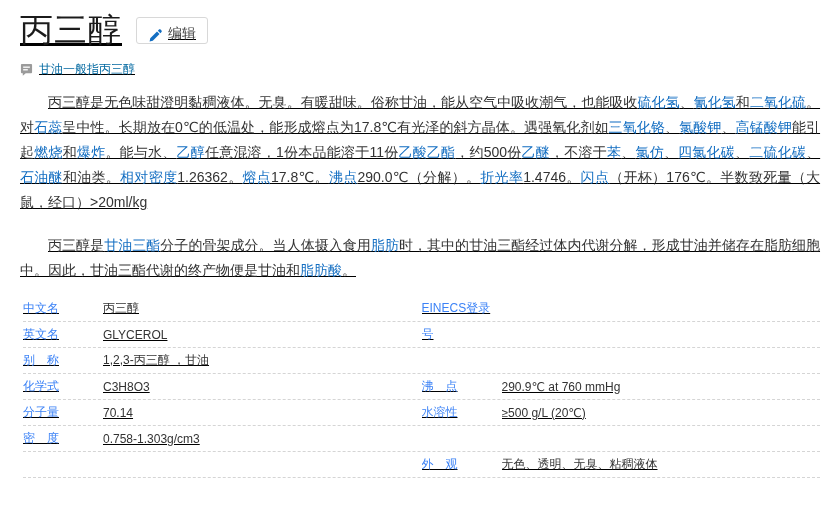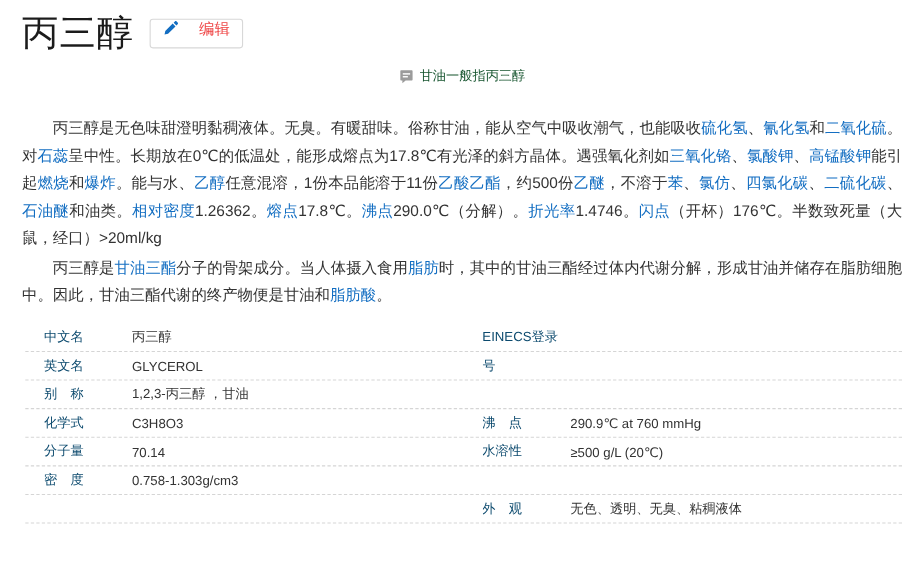--- a/index.html
+++ b/index.html
@@ -1,44 +1,44 @@
 <!DOCTYPE html>
 <html><head>
 <meta charset="utf-8">
 <style>
   * { margin:0; padding:0; box-sizing:border-box; }
   html,body { width:834px; height:523px; background:#fff; overflow:hidden;
     font-family:"Liberation Sans","DejaVu Sans",sans-serif; }
-  .page { width:834px; height:523px; padding:8px 14px 0 20px; }
+  .page { width:834px; height:523px; padding:8px 14px 0 20px;text-decoration:underline; }
 
   
   .header { display:flex; align-items:center; gap:14px; height:44px; }
   .title { font-size:33px; color:#1b1b1b; font-weight:400; letter-spacing:1px; }
-  .edit-btn { display:inline-flex; align-items:flex-start; gap:18px; height:27px;
+  .edit-btn { display:inline-flex; align-items:flex-end; gap:5px; height:27px;
     padding:0 11px; border:1px solid #d8d8d8; border-radius:3px; background:#fff;
-    font-size:14px; color:#ef4444; cursor:pointer; }
+    font-size:14px; color:#404040; cursor:pointer; }
   .edit-btn svg { display:block; }
 
   
   .subtitle { display:flex; align-items:center; gap:6px; margin-top:9px;
-    font-size:12px; color:#14532d; height:16px;justify-content:center; }
+    font-size:12px; color:#0369a1; height:16px; }
   .subtitle svg { display:block; }
 
   
   .para { width:800px; font-size:14px; line-height:25px; color:#333;
-    text-indent:2em; margin-top:27px; text-align:justify; }
-  .para + .para { margin-top:2px; }
+    text-indent:2em; margin-top:13px; text-align:justify; }
+  .para + .para { margin-top:18px; }
   a.ilink { color:#136ec2; text-decoration:none; cursor:pointer; }
 
   
   .info-table { margin:13px 0 0 3px; width:797px; font-size:12px; }
   .info-row { display:flex; height:26px; align-items:center;
     border-bottom:1px dashed #d5d5d5; }
   .info-half { display:flex; width:50%; height:100%; align-items:center; }
-  .info-label { width:80px; margin-left:17px; color:#0c4a6e; flex:none;
+  .info-label { width:80px; color:#3b82f6; flex:none;
     overflow:hidden; white-space:nowrap; }
   .info-value { flex:1; color:#333; white-space:nowrap; overflow:hidden; }
 </style>
 </head>
 <body>
 
 <div class="page">
 
   <div class="header">
     <h1 class="title">丙三醇</h1>

